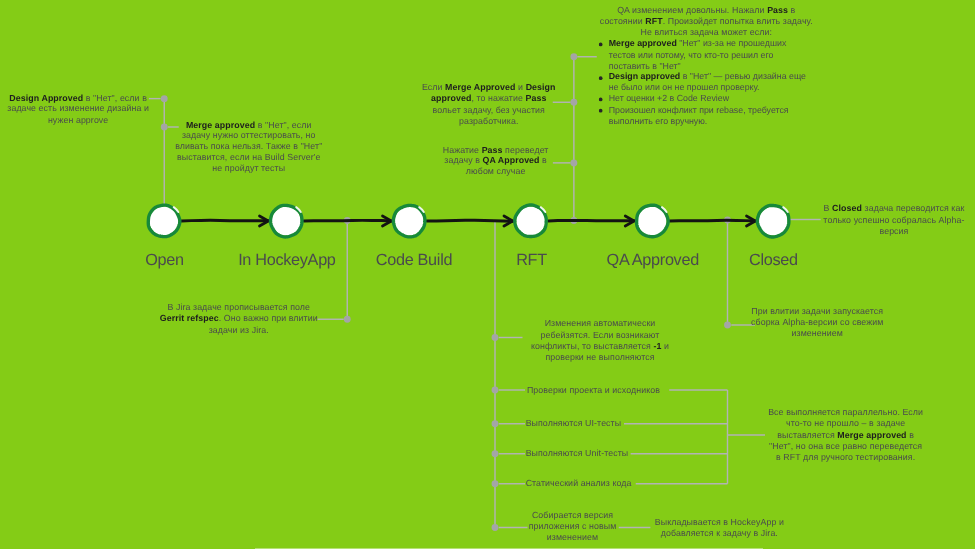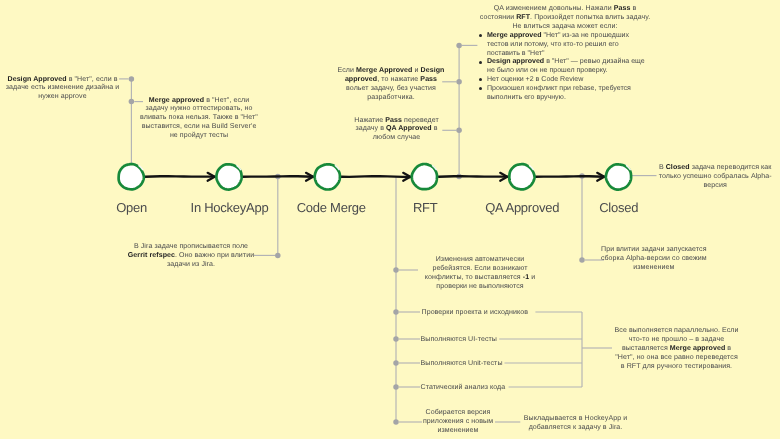--- a/index.html
+++ b/index.html
@@ -1,20 +1,20 @@
 <!DOCTYPE html>
 <html><head>
 <meta charset="utf-8">
 <title>Workflow</title>
 <style>
   html,body{margin:0;padding:0;background:#fff;}
   body{width:780px;height:439px;overflow:hidden;
        font-family:"Liberation Sans",sans-serif;color:#626365;
        -webkit-font-smoothing:antialiased;text-rendering:geometricPrecision;}
-  #stage{position:relative;width:780px;height:439px;background:#fef9c3;}
+  #stage{position:relative;width:780px;height:439px;background:#84cc16;}
   svg.layer{position:absolute;left:0;top:0;width:780px;height:439px;overflow:visible;}
   .note{position:absolute;text-align:center;font-size:7.05px;line-height:8.95px;
         color:#4a4b4d;letter-spacing:0.01em;}
   .note b{color:#1d1d1f;font-weight:bold;}
   .ln{white-space:nowrap;}
   .state-label{position:absolute;font-size:13px;color:#4a4b4d;
                text-align:center;line-height:14px;letter-spacing:-0.25px;
                white-space:nowrap;}
   .bullets{position:absolute;font-size:7.05px;line-height:8.95px;color:#4a4b4d;transform:translate3d(0,0,0);}
   .bullets .li{position:relative;padding-left:8px;text-align:left;}
@@ -254,18 +254,18 @@
       <div class="ln"><span>Все выполняется параллельно. Если</span></div>
       <div class="ln"><span>что-то не прошло – в задаче</span></div>
       <div class="ln"><span>выставляется </span><b>Merge approved</b><span> в</span></div>
       <div class="ln"><span>"Нет", но она все равно переведется</span></div>
       <div class="ln"><span>в RFT для ручного тестирования.</span></div>
     </div>
 
   <div id="state-labels">
       <div class="state-label" style="left: 131.6px; top: 200.5px; transform: translate3d(-50%, 0px, 0px);">Open</div>
       <div class="state-label" style="left: 229.5px; top: 200.5px; transform: translate3d(-50%, 0px, 0px);">In HockeyApp</div>
-      <div class="state-label" style="left: 331.2px; top: 200.5px; transform: translate3d(-50%, 0px, 0px);">Code Merge</div>
+      <div class="state-label" style="left: 331.2px; top: 200.5px; transform: translate3d(-50%, 0px, 0px);">Code Build</div>
       <div class="state-label" style="left: 425.2px; top: 200.5px; transform: translate3d(-50%, 0px, 0px);">RFT</div>
       <div class="state-label" style="left: 522.2px; top: 200.5px; transform: translate3d(-50%, 0px, 0px);">QA Approved</div>
       <div class="state-label" style="left: 618.7px; top: 200.5px; transform: translate3d(-50%, 0px, 0px);">Closed</div>
     </div>
 </div>
 
 </body></html>

